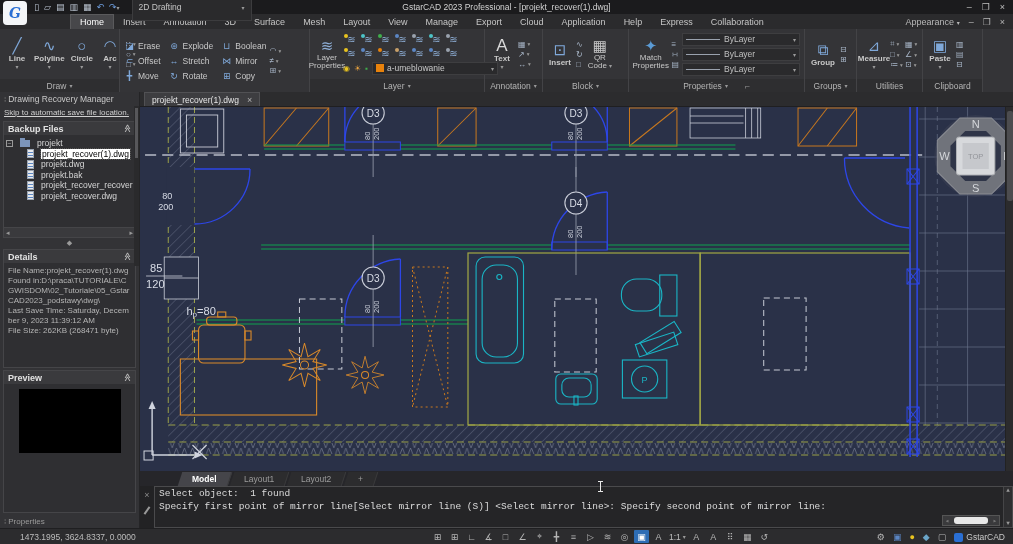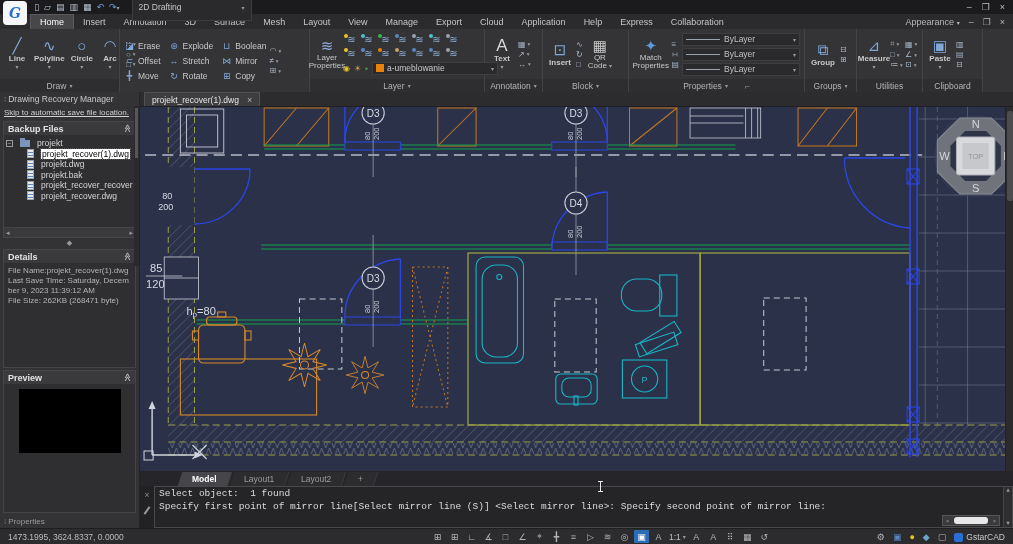--- a/index.html
+++ b/index.html
@@ -18,21 +18,21 @@
   .wsbox{display:flex;align-items:center;gap:10px;margin-left:12px;padding:0 6px;height:28px;
     background:#2a2a2c;border:1px solid #3c3c3e;font-size:8.5px;color:#c4c4c4;min-width:120px;}
   .wsbox .caret{font-size:6px;color:#9a9a9a;margin-left:auto;}
   .title-text{position:absolute;left:0;right:0;text-align:center;font-size:8.5px;color:#d2d2d2;pointer-events:none;}
   .winbtns{margin-left:auto;display:flex;gap:10px;padding-right:8px;font-size:9px;color:#c0c0c0;}
   
   .menubar{position:absolute;top:14px;left:0;width:1013px;height:15px;background:#2b2b2d;
     display:flex;align-items:stretch;font-size:9px;z-index:20;}
   .menu-tabs{display:flex;margin-left:30px;}
   .mtabitem{padding:0 9px;display:flex;align-items:center;color:#c6c6c6;cursor:default;}
-  .mtabitem.active{background:#47474a;color:#fff;border:1px solid #5a5a5c;border-bottom:none;}
+  .mtabitem.active{background:#47474a;color:#fff;border:1px solid #5a5a5c;border-bottom:none;margin-left:40px;}
   .menu-right{margin-left:auto;display:flex;align-items:center;gap:9px;padding-right:8px;color:#b8b8b8;}
   .menu-right .caret{font-size:6px;}
   
   .ribbon{position:absolute;top:29px;left:0;width:1013px;height:63px;background:#343437;
     display:flex;z-index:10;}
   .panel{display:flex;flex-direction:column;border-right:1px solid #434346;height:63px;}
   .panel-body{flex:1;display:flex;align-items:center;padding:2px 4px;gap:3px;}
   .panel-label{height:13px;background:#2e2e30;font-size:8.5px;color:#b4b4b4;
     display:flex;align-items:center;justify-content:center;gap:3px;}
   .panel-label .caret{font-size:6px;color:#9a9a9a;}
@@ -121,21 +121,21 @@
   .cmd-hscroll{position:absolute;right:12px;bottom:1px;width:58px;height:11px;background:#3a3a3c;
     border:1px solid #555;display:flex;align-items:center;justify-content:space-between;
     font-size:7px;color:#777;padding:0 2px;}
   .cmd-hscroll .hthumb{width:34px;height:7px;background:#e8e8e8;border-radius:3px;}
   .ibeam{position:absolute;left:445px;top:-6px;width:1px;height:11px;background:#e8e8e8;}
   .ibeam:before,.ibeam:after{content:"";position:absolute;left:-2px;width:5px;height:1px;background:#e8e8e8;}
   .ibeam:after{bottom:0;}
   
   .statusbar{position:absolute;bottom:0;left:0;width:1013px;height:16px;background:#2c2c2e;
     border-top:1px solid #1f1f21;display:flex;align-items:center;font-size:8.5px;color:#c0c0c0;z-index:30;}
-  .coords{padding-left:8px;width:180px;color:#bcbcbc;}
+  .coords{padding-left:20px;width:180px;color:#bcbcbc;}
   .sicons{display:flex;align-items:center;gap:2px;margin-left:250px;}
   .sicon{width:15px;height:13px;display:flex;align-items:center;justify-content:center;
     font-size:9px;color:#b4b4b4;border-radius:1px;}
   .sicon.active{background:#2d6db5;color:#fff;}
   .sscale{display:flex;align-items:center;gap:2px;padding:0 3px;color:#c0c0c0;}
   .sscale .caret{font-size:6px;color:#9a9a9a;}
   .sright{margin-left:auto;display:flex;align-items:center;gap:8px;padding-right:8px;}
   .sright .gi{font-size:9px;}
   .brand{display:flex;align-items:flex-end;gap:3px;color:#c8c8c8;}
   .brandlogo{width:9px;height:9px;background:#2a6fd4;border-radius:2px;display:inline-block;}
@@ -154,20 +154,21 @@
       <span class="qi">▥</span>
       <span class="qi">▦</span>
       <span class="qi undo">↶</span>
       <span class="qi undo">↷</span>
     </div>
   <span class="caret" style="font-size:6px;color:#9a9a9a;">▾</span>
   <div class="wsbox">
     <span>2D Drafting</span>
     <span class="caret">▾</span>
   </div>
+  <div class="title-text">GstarCAD 2023 Professional - [projekt_recover(1).dwg]</div>
   <div class="winbtns">
     <span>–</span>
     <span>❐</span>
     <span>×</span>
   </div>
 </div>
 
 <div class="menubar">
   <div class="menu-tabs">
 
@@ -638,20 +639,21 @@
     </div>
     <div class="splitrow">◆</div>
     <div class="box">
       <div class="box-head">
         <span>Details</span>
         <span class="collapse">≪</span>
       </div>
       <div class="details-body">
 
       <div>File Name:projekt_recover(1).dwg</div>
+          <div>Found in:D:\praca\TUTORIALE\CGWISDOM\02_Tutoriale\05_GstarCAD2023_podstawy\dwg\</div>
           <div>Last Save Time: Saturday, December 9, 2023  11:39:12 AM</div>
           <div>File Size: 262KB (268471 byte)</div>
         </div>
     </div>
     <div class="box" style="flex:1;margin-bottom:2px;">
       <div class="box-head">
         <span>Preview</span>
         <span class="collapse">≪</span>
       </div>
       <div class="preview-body">

